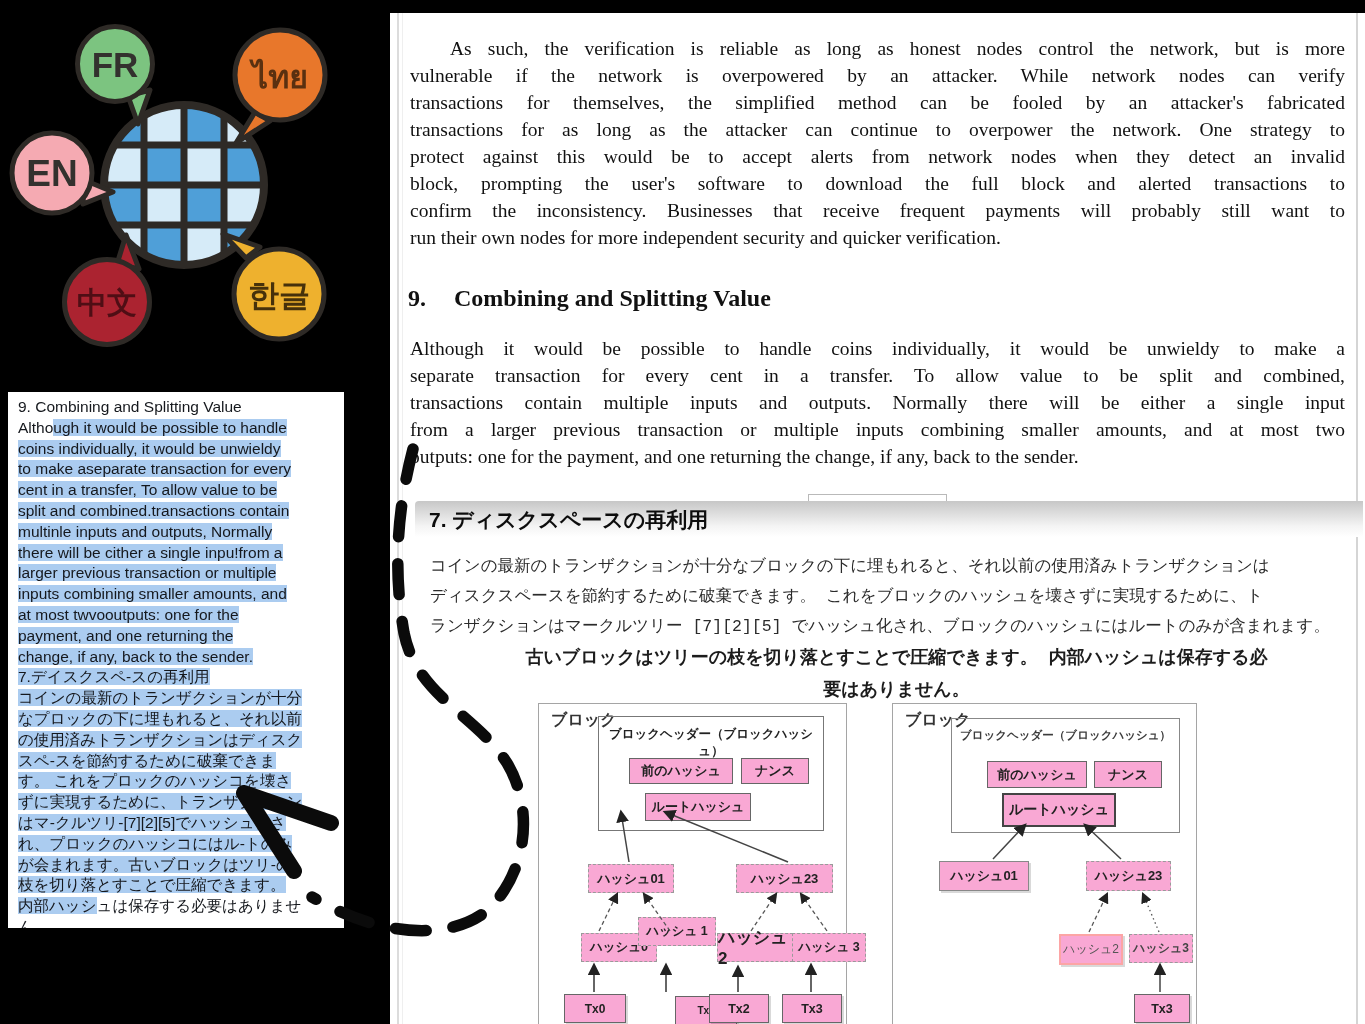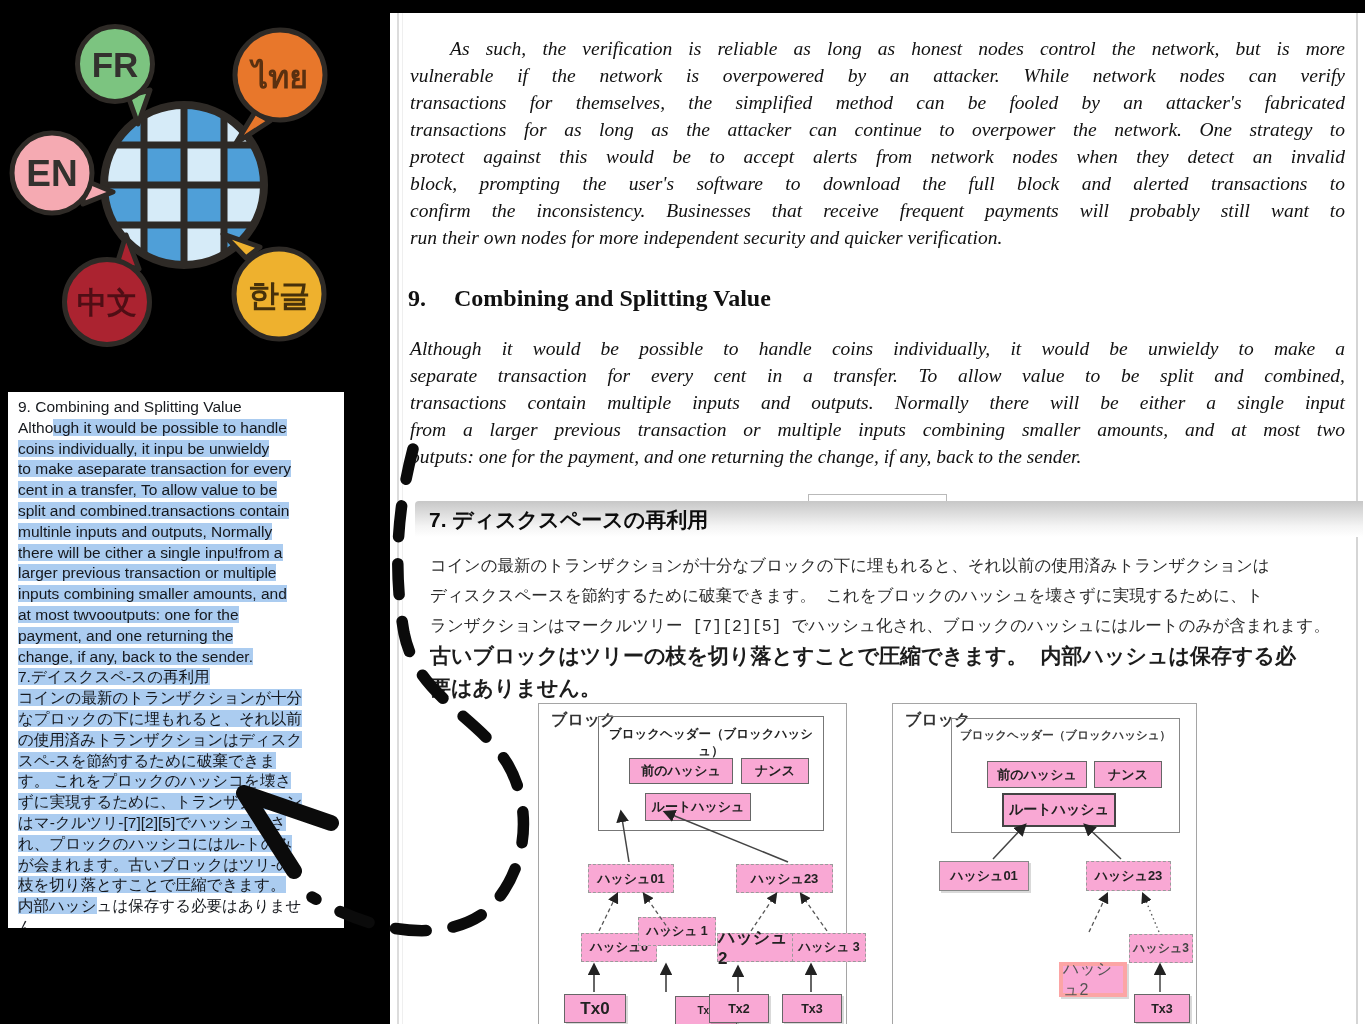--- a/index.html
+++ b/index.html
@@ -4,39 +4,39 @@
 <style>
   html,body{margin:0;padding:0;background:#000;}
   .stage{position:relative;width:1365px;height:1024px;background:#000;overflow:hidden;
          font-family:"Liberation Sans","DejaVu Sans",sans-serif;}
   
   .doc{position:absolute;left:390px;top:13px;width:975px;height:1011px;background:#fff;}
   .doc-edge-left{position:absolute;left:7px;top:0;width:2px;height:100%;background:#dcdcdc;}
   .doc-edge-left2{position:absolute;left:12px;top:0;width:1px;height:100%;background:#efefef;}
   .doc-edge-right{position:absolute;left:966px;top:0;width:2px;height:100%;background:#d5d5d5;}
   .para{position:absolute;left:20px;width:935px;font-family:"Liberation Serif","DejaVu Serif",serif;
-        font-size:19.5px;line-height:27px;color:#111;font-style:italic;}
+        font-size:19.5px;line-height:27px;color:#111;}
   .para1{top:22px;}
   .para2{top:322px;}
   .doc-line{text-align:justify;text-align-last:justify;white-space:normal;}
   .doc-line.first{text-indent:40px;}
   .doc-line.last{text-align-last:left;}
   .heading9{position:absolute;left:18px;top:272px;font-family:"Liberation Serif","DejaVu Serif",serif;
             font-size:24px;font-weight:bold;color:#111;}
   .heading9 .num{margin-right:28px;}
   .fig-fragment{position:absolute;left:418px;top:481px;width:137px;height:14px;
                 border:1px solid #b9b9b9;border-bottom:none;background:#fff;z-index:1;}
   
   .jp{position:absolute;left:25px;top:488px;width:948px;z-index:2;}
   .jp-band{height:36px;background:linear-gradient(#c7c7c7,#f4f4f4 70%,#fff);border-radius:4px 0 0 0;}
   .jp-band h2{margin:0;padding:5px 0 0 14px;font-size:21px;font-weight:bold;color:#0d0d0d;
               font-family:"Liberation Sans","DejaVu Sans",sans-serif;}
   .jp-body{padding:15px 0 0 15px;font-family:Liberation Mono, monospace;}
   .jp-line{font-size:16.5px;line-height:30px;color:#2b2b2b;white-space:nowrap;}
-  .jp-line-lg{font-size:21px;line-height:32px;color:#1c1c1c;font-weight:600;white-space:nowrap;}
+  .jp-line-lg{font-size:18px;line-height:32px;color:#1c1c1c;font-weight:600;white-space:nowrap;text-align:center;}
   
   .diagram{position:absolute;width:307px;height:327px;border:1px solid #a5a5a5;background:#fff;z-index:3;}
   .blk-label{position:absolute;left:12px;top:6px;font-size:16px;color:#333;font-weight:600;}
   .hdr-box{position:absolute;border:1px solid #777;}
   .hdr-title{text-align:center;font-size:12.5px;font-weight:600;color:#222;margin-top:9px;}
   .dbox{position:absolute;display:flex;align-items:center;justify-content:center;
         font-size:13px;font-weight:600;color:#222;background:#f9a8d4;}
   .solid{border:1.5px solid #666;}
   .dashed{border:1px dashed #9a9a9a;}
   .shadowed{box-shadow:2px 2px 0 rgba(0,0,0,0.15);}
@@ -110,21 +110,21 @@
       <div class="dbox solid" style="left:30px;top:41px;width:102px;height:24px;">前のハッシュ</div>
       <div class="dbox solid" style="left:142px;top:41px;width:66px;height:24px;">ナンス</div>
       <div class="dbox solid" style="left:46px;top:76px;width:104px;height:26px;">ルートハッシュ</div>
     </div>
     <div class="dbox dashed" style="left:49px;top:160px;width:84px;height:27px;">ハッシュ01</div>
     <div class="dbox dashed" style="left:197px;top:160px;width:95px;height:27px;">ハッシュ23</div>
     <div class="dbox dashed" style="left:22px;top:229px;width:74px;height:27px;font-size:12.5px;margin-left:20px;">ハッシュ0</div>
     <div class="dbox dashed" style="left:99px;top:213px;width:76px;height:27px;font-size:12.5px;">ハッシュ 1</div>
     <div class="dbox dashed" style="left:178px;top:229px;width:74px;height:27px;font-size:17px;">ハッシュ 2</div>
     <div class="dbox dashed" style="left:253px;top:229px;width:72px;height:27px;font-size:12.5px;">ハッシュ 3</div>
-    <div class="dbox solid shadowed" style="left:25px;top:290px;width:60px;height:27px;font-size:17px;">Tx0</div>
+    <div class="dbox solid shadowed" style="left:25px;top:290px;width:60px;height:27px;font-size:12px;">Tx0</div>
     <div class="dbox solid shadowed" style="left:97px;top:292px;width:60px;height:27px;font-size:10px;margin-left:39px;">Tx1</div>
     <div class="dbox solid shadowed" style="left:170px;top:290px;width:58px;height:27px;font-size:12.5px;">Tx2</div>
     <div class="dbox solid shadowed" style="left:243px;top:290px;width:58px;height:27px;font-size:12.5px;">Tx3</div>
     <svg class="arrows" viewBox="0 0 307 327">
       <defs>
         <marker id="ahL" viewBox="0 0 10 10" refX="8" refY="5" markerWidth="8.5" markerHeight="8.5" orient="auto-start-reverse">
           <path d="M0,0 L10,5 L0,10 z" fill="#222"></path>
         </marker>
       </defs>
       <g stroke="#444" stroke-width="1.5" fill="none">
@@ -149,21 +149,21 @@
   <div class="diagram" id="diagR" style="left:892px;top:703px;width:303px;">
     <span class="blk-label">ブロック</span>
     <div class="hdr-box" style="left:58px;top:14px;width:227px;height:113px;border-color:#888;">
       <div class="hdr-title" style="font-size:11.5px;color:#3c3c3c;">ブロックヘッダー（ブロックハッシュ）</div>
       <div class="dbox solid" style="left:35px;top:42px;width:98px;height:25px;">前のハッシュ</div>
       <div class="dbox solid" style="left:142px;top:42px;width:66px;height:25px;">ナンス</div>
       <div class="dbox" style="left:50px;top:74px;width:110px;height:30px;border:2px solid #444;font-size:14px;">ルートハッシュ</div>
     </div>
     <div class="dbox shadowed" style="left:46px;top:157px;width:88px;height:28px;border:1px solid #888;">ハッシュ01</div>
     <div class="dbox dashed" style="left:193px;top:157px;width:83px;height:28px;">ハッシュ23</div>
-    <div class="dbox shadowed" style="left:166px;top:230px;width:60px;height:27px;border:4px solid #fca5a5;font-size:16px;color:#555;font-weight:500;margin-top:28px;">ハッシュ2</div>
+    <div class="dbox shadowed" style="left:166px;top:230px;width:60px;height:27px;border:2px solid #fca5a5;font-size:12px;color:#555;font-weight:500;">ハッシュ2</div>
     <div class="dbox dashed" style="left:236px;top:230px;width:62px;height:27px;font-size:12px;color:#444;">ハッシュ3</div>
     <div class="dbox solid shadowed" style="left:241px;top:290px;width:54px;height:27px;font-size:12.5px;">Tx3</div>
     <svg class="arrows" viewBox="0 0 303 327">
       <defs>
         <marker id="ahR" viewBox="0 0 10 10" refX="8" refY="5" markerWidth="8.5" markerHeight="8.5" orient="auto-start-reverse">
           <path d="M0,0 L10,5 L0,10 z" fill="#222"></path>
         </marker>
       </defs>
       <g stroke="#444" stroke-width="1.5" fill="none">
         <line x1="100" y1="155" x2="132" y2="121" marker-end="url(#ahR)"></line>
@@ -173,21 +173,21 @@
       <g stroke="#555" stroke-width="1.3" fill="none">
         <line x1="196" y1="228" x2="214" y2="190" stroke-dasharray="4 3" marker-end="url(#ahR)"></line>
         <line x1="266" y1="228" x2="250" y2="190" stroke-dasharray="1.5 3" marker-end="url(#ahR)"></line>
       </g>
     </svg>
   </div>
 
   <div class="transbox" id="transbox">
       <div class="t-line"><span>9. Combining and Splitting Value</span></div>
       <div class="t-line"><span>Altho</span><span class="hl">ugh it would be possible to handle</span></div>
-      <div class="t-line"><span class="hl">coins individually, it inpu be unwieldy</span></div>
+      <div class="t-line"><span class="hl">coins individually, it would be unwieldy</span></div>
       <div class="t-line"><span class="hl">to make aseparate transaction for every</span></div>
       <div class="t-line"><span class="hl">cent in a transfer, To allow value to be</span></div>
       <div class="t-line"><span class="hl">split and combined.transactions contain</span></div>
       <div class="t-line"><span class="hl">multinle inputs and outputs, Normally</span></div>
       <div class="t-line"><span class="hl">there will be cither a single inpu!from a</span></div>
       <div class="t-line"><span class="hl">larger previous transaction or multiple</span></div>
       <div class="t-line"><span class="hl">inputs combining smaller amounts, and</span></div>
       <div class="t-line"><span class="hl">at most twvooutputs: one for the</span></div>
       <div class="t-line"><span class="hl">payment, and one returning the</span></div>
       <div class="t-line"><span class="hl">change, if any, back to the sender.</span></div>

